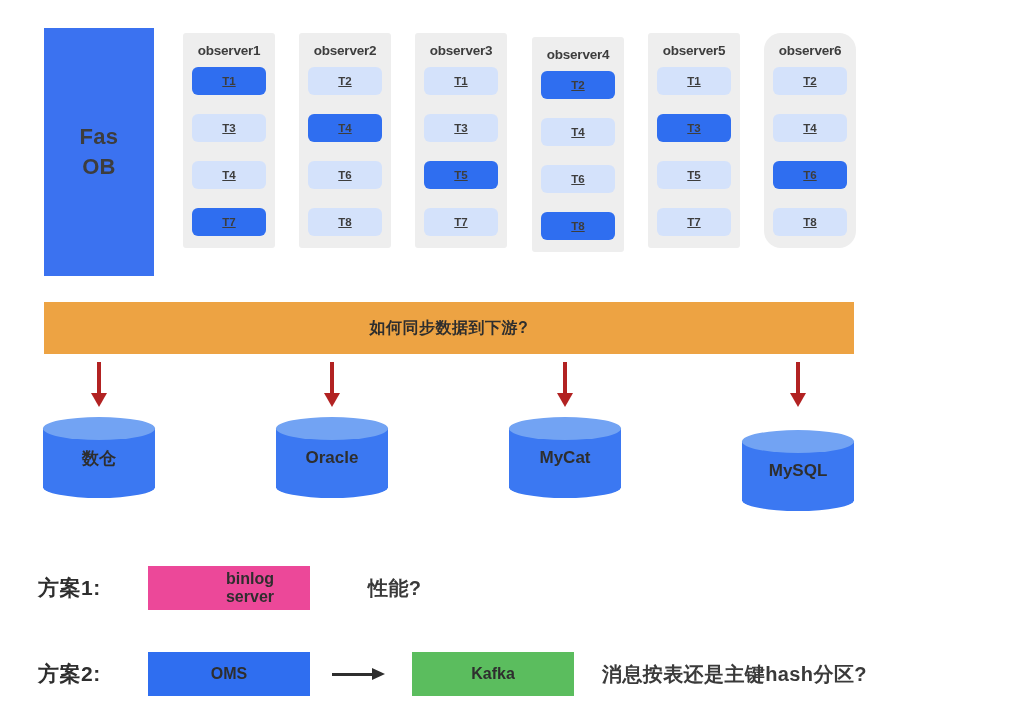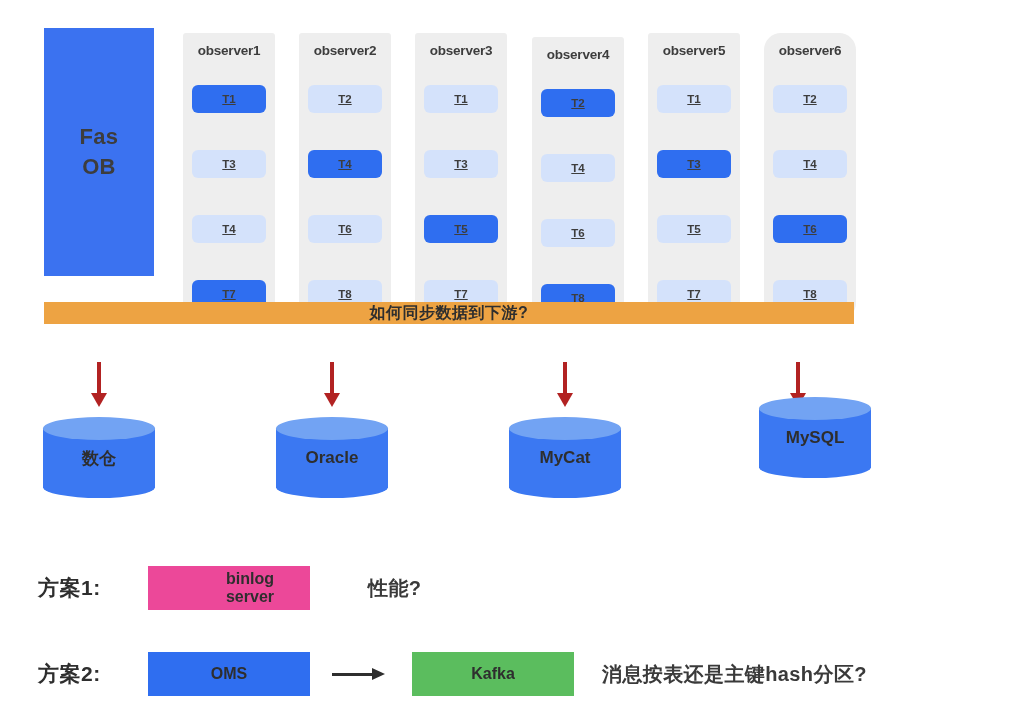--- a/index.html
+++ b/index.html
@@ -42,21 +42,20 @@
   .observer-col {
     position: absolute;
     width: 92px;
     background: #eeeeee;
     border-radius: 3px;
     padding: 10px 0 12px 0;
     box-sizing: border-box;
     display: flex;
     flex-direction: column;
     align-items: center;
-    gap: 18px;
   }
   .observer-title {
     font-size: 13.5px;
     font-weight: bold;
     color: #3d3d3d;
     margin-bottom: 9px;
     letter-spacing: -0.2px;
     white-space: nowrap;
   }
   .tablet {
@@ -75,21 +74,21 @@
   .tablet:last-child { margin-bottom: 0; }
   .tablet.leader { background: #2f6ef0; }
   .tablet.follower { background: #d4e2fb; }
 
   
   #question-banner {
     position: absolute;
     left: 44px;
     top: 302px;
     width: 810px;
-    height: 22px;
+    height: 52px;
     background: #eda343;
     display: flex;
     align-items: center;
     justify-content: center;
   }
   #question-banner .banner-text {
     font-size: 16px;
     font-weight: bold;
     color: #2e2e2e;
     letter-spacing: .5px;
@@ -325,21 +324,21 @@
   <div class="cyl-label">Oracle</div>
 </div>
 
 <div class="cylinder" style="left:509px; top:417px;">
   <div class="cyl-bottom"></div>
   <div class="cyl-body"></div>
   <div class="cyl-top"></div>
   <div class="cyl-label">MyCat</div>
 </div>
 
-<div class="cylinder" style="left:742px; top:397px;margin-left:17px;">
+<div class="cylinder" style="left:742px; top:430px;">
   <div class="cyl-bottom"></div>
   <div class="cyl-body"></div>
   <div class="cyl-top"></div>
   <div class="cyl-label">MySQL</div>
 </div>
 
 <div class="scheme-row" style="top:562px;">
   <div class="scheme-label">方案1:</div>
   <div class="chip orange two-line" style="width:162px;">
     <span>binlog</span>

